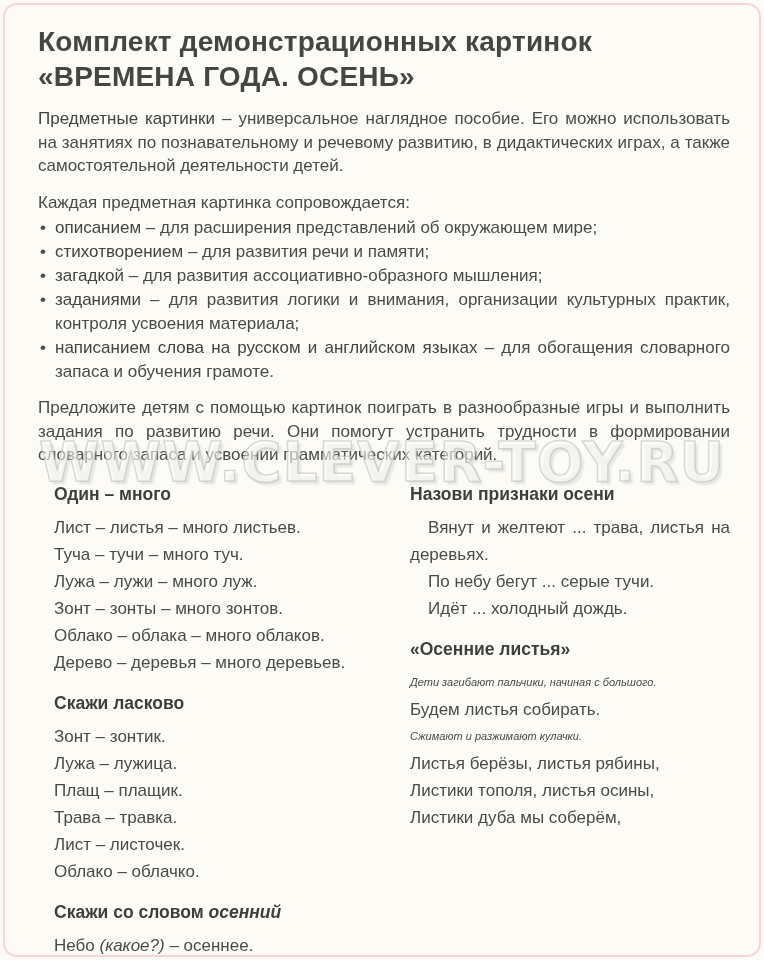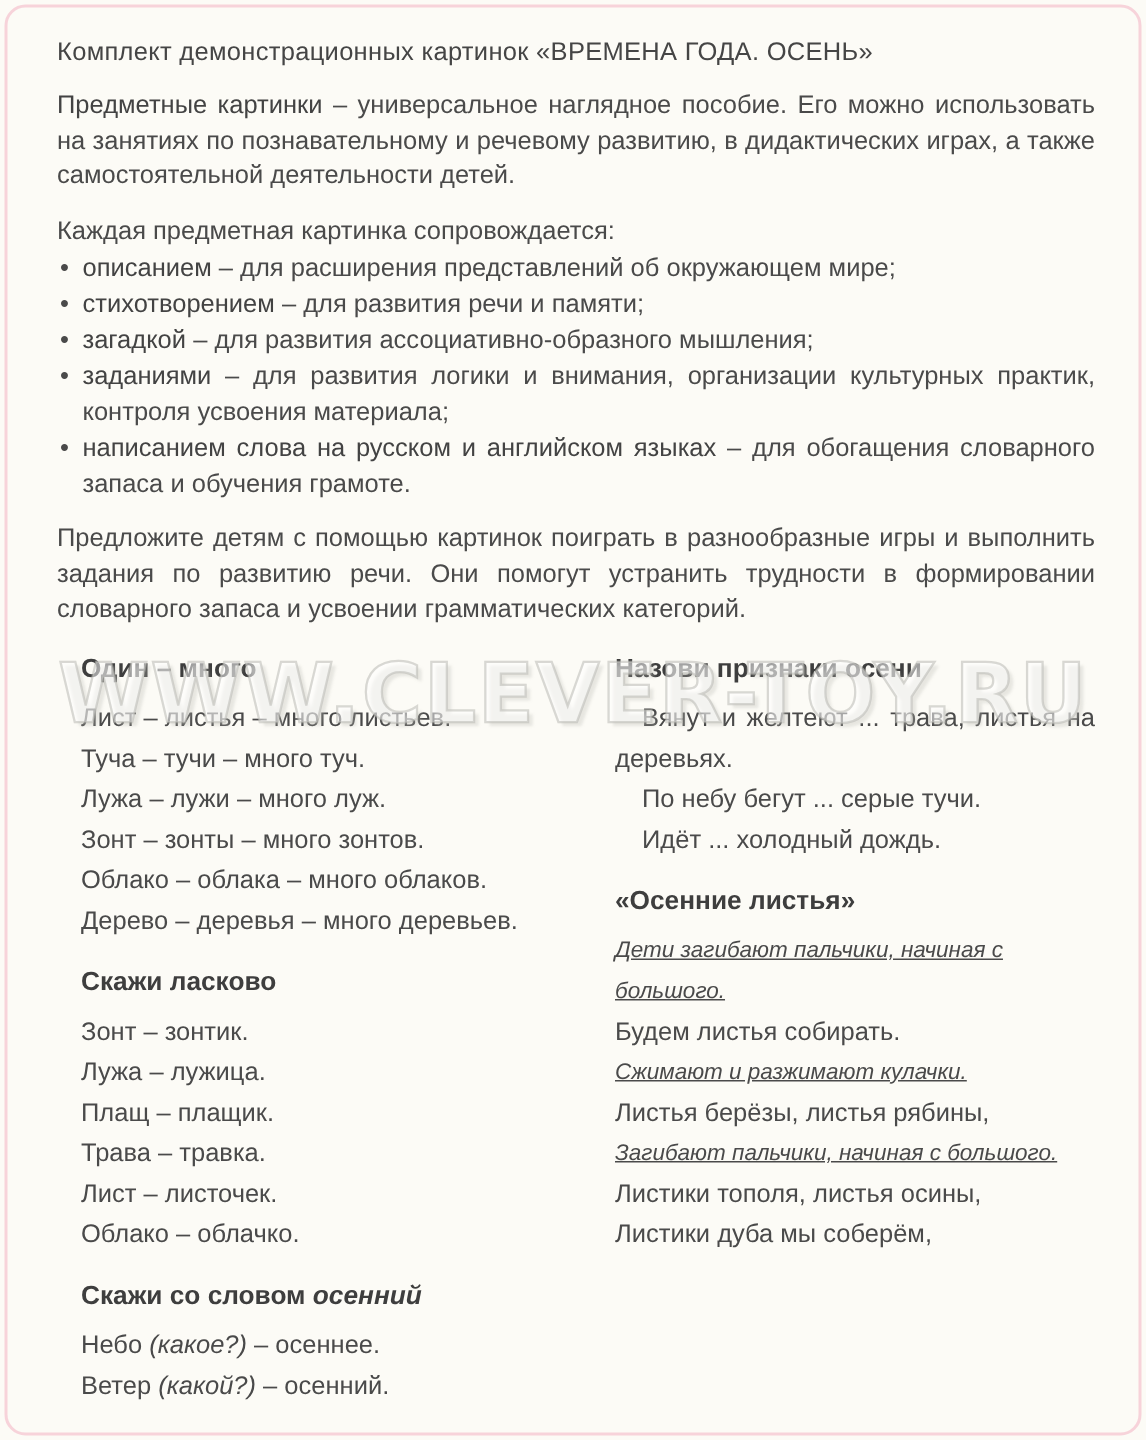--- a/index.html
+++ b/index.html
@@ -18,21 +18,21 @@
     border: 2px solid rgba(242, 178, 195, 0.55);
     border-radius: 14px;
     pointer-events: none;
   }
 
   .content {
     position: absolute; left: 38px; right: 34px; top: 24px;
   }
 
   .title {
-    font-size: 17px; font-weight: normal; color: #454545;
+    font-size: 28px; font-weight: bold; color: #454545;
     letter-spacing: 0.2px; margin: 0 0 13px 0; line-height: 1.25;
   }
 
   p.body-par {
     font-size: 17px; line-height: 23.5px;
     text-align: justify; margin: 0 0 13px 0;
   }
   .accompanied { margin-bottom: 2px !important; }
 
   ul.bullets { list-style: none; margin: 0 0 12px 0; padding: 0; }
@@ -49,21 +49,21 @@
 
   .sec-title {
     font-size: 17.5px; font-weight: bold; color: #3e3e3e;
     line-height: 25px; margin: 15px 0 7px 0;
   }
   .sec-title:first-child, .col-right .sec-title.first { margin-top: 2px; }
   .sec-title .it { font-style: italic; }
 
   .line { font-size: 17px; line-height: 27px; }
   .line .it { font-style: italic; }
-  .line.italic { font-style: italic; font-size: 15px; text-decoration: underline; }
+  .line.italic { font-style: italic; font-size: 11px; }
 
   .col-right .par {
     font-size: 17px; line-height: 27px; text-align: justify;
     text-indent: 18px; margin: 0;
   }
 
   .watermark {
     position: absolute; top: 430px; left: 50%;
     transform: translateX(-50%);
     white-space: nowrap;
@@ -132,21 +132,20 @@
         <p class="par">По небу бегут ... серые тучи.</p>
         <p class="par">Идёт ... холодный дождь.</p>
 
         <div class="sec-title">
             <span style="display:block">«Осенние листья»</span>
           </div>
         <div class="line italic">Дети загибают пальчики, начиная с большого.</div>
         <div class="line">Будем листья собирать.</div>
         <div class="line italic">Сжимают и разжимают кулачки.</div>
         <div class="line">Листья берёзы, листья рябины,</div>
-        <div class="line italic">Загибают пальчики, начиная с большого.</div>
         <div class="line">Листики тополя, листья осины,</div>
         <div class="line">Листики дуба мы соберём,</div>
 
       </div>
 
     </div>
   </div>
 </div>
 
 </body></html>

